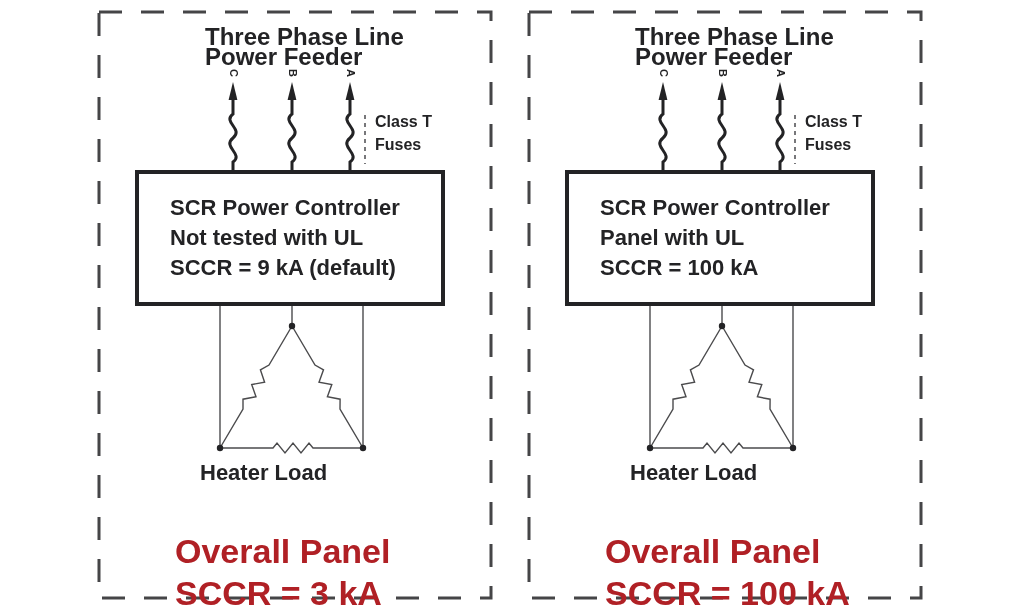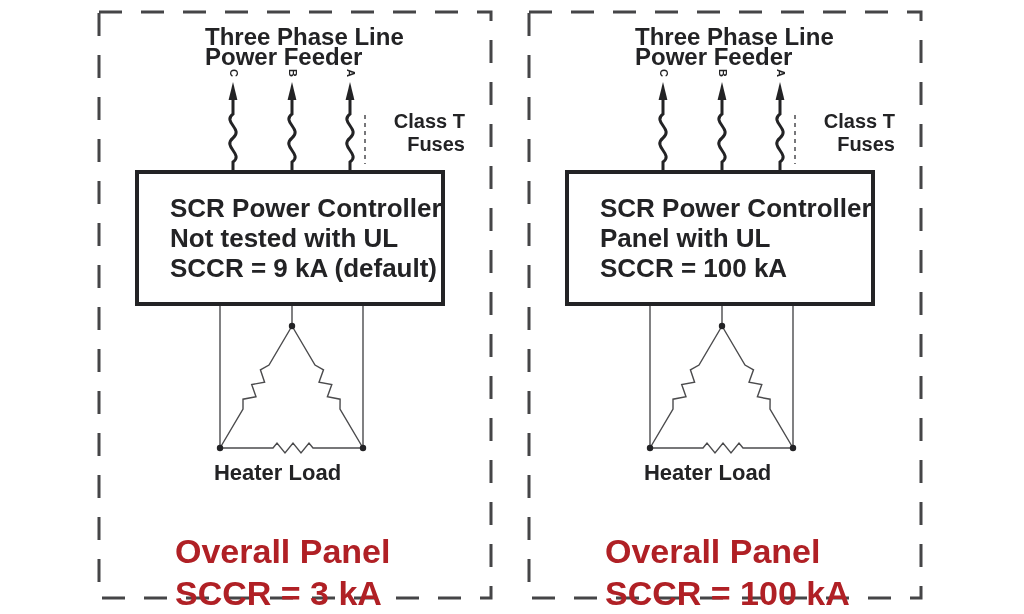--- a/index.html
+++ b/index.html
@@ -27,28 +27,28 @@
   .dash-border { fill: none; stroke: #454547; stroke-width: 3; stroke-dasharray: 23 19; }
   .wire path { stroke: #232325; stroke-width: 3; fill: none; }
   .wire polygon { fill: #232325; stroke: none; }
   .thin path { stroke: #4b4b4d; stroke-width: 1.4; fill: none; stroke-linejoin: miter; }
   .dot { fill: #232325; stroke: none; }
   .pointer { stroke: #77777a; stroke-width: 2; fill: none; stroke-dasharray: 4 4; }
   .phase { font: 700 11px "Liberation Sans", sans-serif; fill: #232325; text-anchor: middle; }
 
   .overlay { position: absolute; white-space: nowrap; }
   .feeder { left: 108px; top: 17px; font-size: 24px; line-height: 20px; }
-  .fuse-label { left: 278px; top: 100px; width: 90px; text-align: right; font-size: 20px; line-height: 23px; }
+  .fuse-label { left: 278px; top: 100px; width: 90px; text-align: left; font-size: 16px; line-height: 23px; }
   .controller {
     left: 38px; top: 160px; width: 310px; height: 136px;
     box-sizing: border-box; border: 4px solid #232325; background: #ffffff;
     display: flex; flex-direction: column; justify-content: center;
-    padding-left: 31px; font-size: 26px; line-height: 30px;
+    padding-left: 31px; font-size: 22px; line-height: 30px;
   }
-  .heater { left: 103px; top: 451px; width: 155px; text-align: center; font-size: 22px; line-height: 24px; }
+  .heater { left: 103px; top: 451px; width: 155px; text-align: left; font-size: 22px; line-height: 24px; }
   .overall { left: 78px; top: 488px; font-size: 34px; line-height: 42px; color: #b02025; margin-top: 32px; }
 </style>
 </head>
 <body>
 
 <div class="stage">
 
   <div class="panel left">
     <svg class="circuit" viewBox="0 0 396 590">
       <rect class="dash-border" x="2" y="2" width="392" height="586"></rect>

